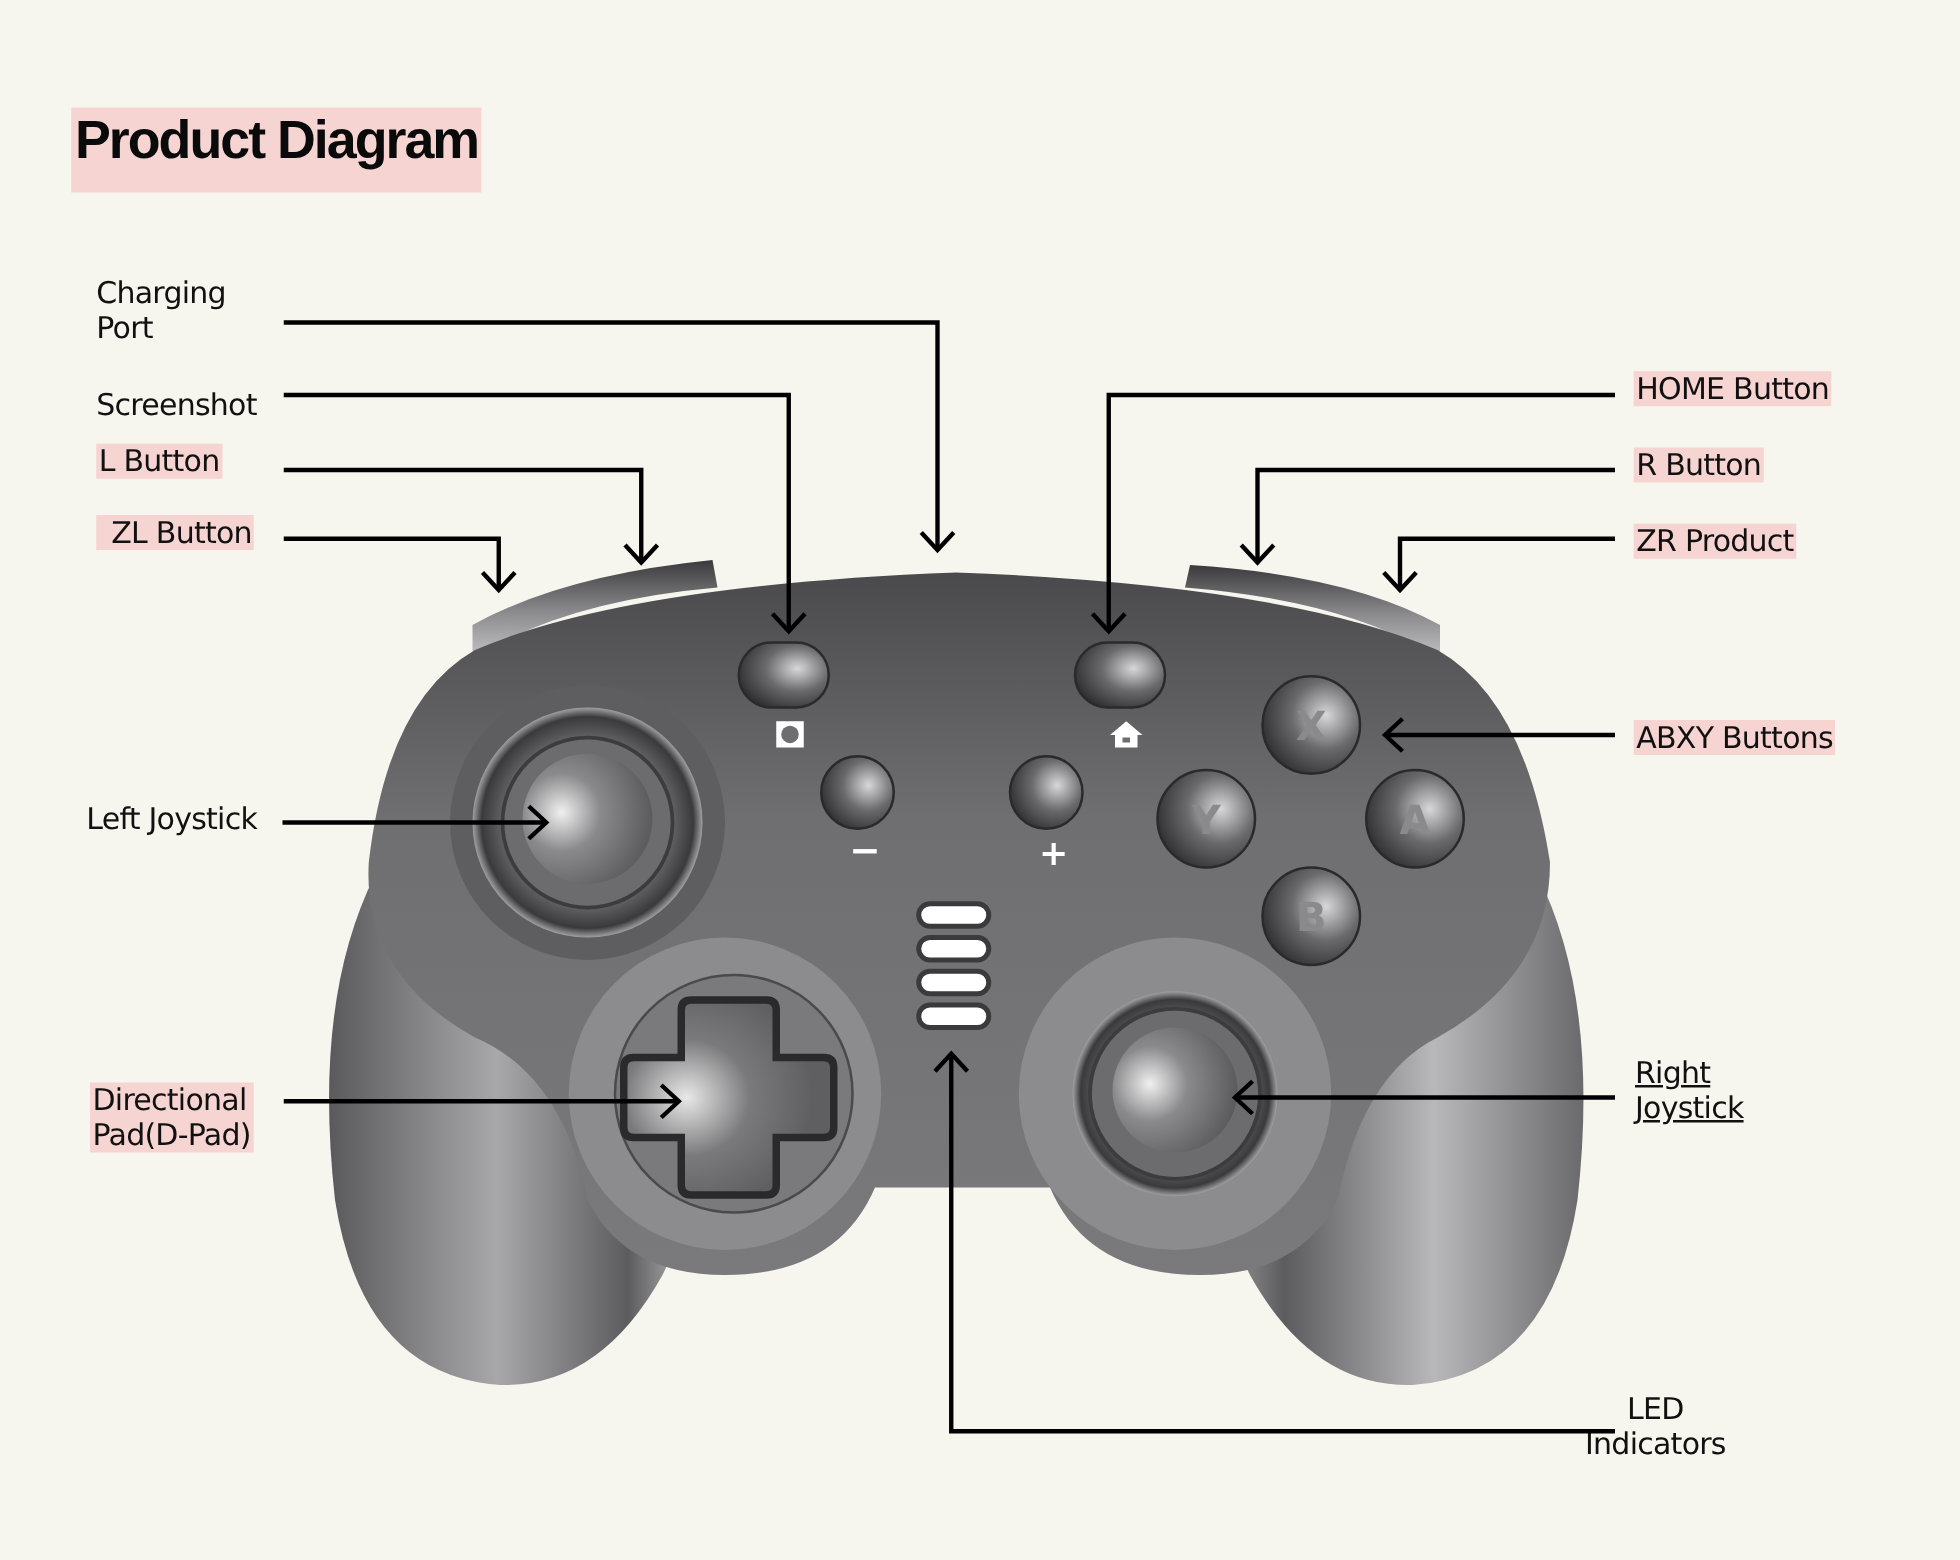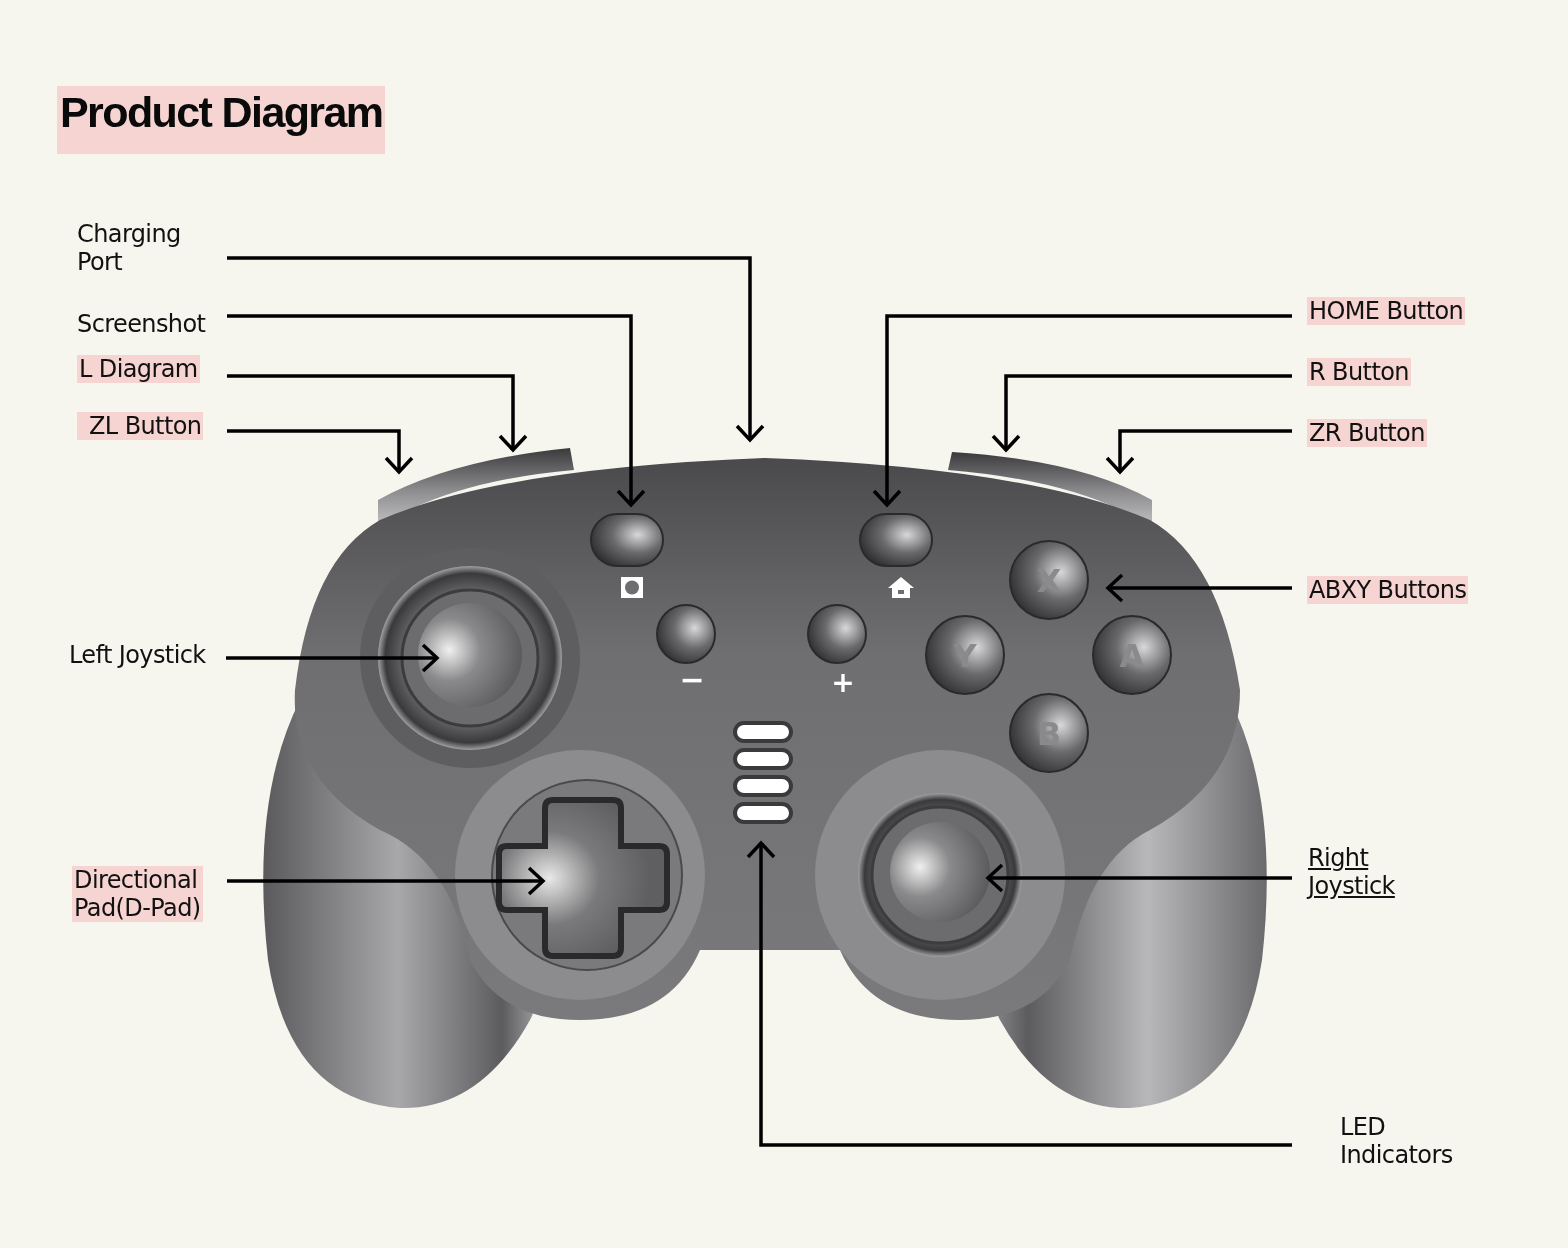--- a/index.html
+++ b/index.html
@@ -28,33 +28,33 @@
   svg.diagram { position: absolute; left: 0; top: 0; }
 </style>
 </head>
 <body>
 
 <div class="title">Product Diagram</div>
 
 <div class="label" style="left:77px;top:220px;">Charging
 Port</div>
 <div class="label" style="left:77px;top:294px;margin-top:16px;">Screenshot</div>
-<div class="label hl" style="left:77px;top:355px;">L Diagram</div>
+<div class="label hl" style="left:77px;top:355px;">L Button</div>
 <div class="label hl" style="left:77px;top:412px;padding-left:12px;">ZL Button</div>
 <div class="label" style="left:69px;top:641px;">Left Joystick</div>
 <div class="label hl" style="left:72px;top:866px;">Directional
 Pad(D-Pad)</div>
 
 <div class="label hl" style="left:1307px;top:297px;">HOME Button</div>
 <div class="label hl" style="left:1307px;top:358px;">R Button</div>
-<div class="label hl" style="left:1307px;top:419px;">ZR Button</div>
+<div class="label hl" style="left:1307px;top:419px;">ZR Product</div>
 <div class="label hl" style="left:1307px;top:576px;">ABXY Buttons</div>
 <div class="label" style="left:1308px;top:844px;text-decoration:underline;">Right
 Joystick</div>
-<div class="label" style="left:1340px;top:1113px;">LED
+<div class="label" style="left:1268px;top:1113px;text-align:center;">LED
 Indicators</div>
 
 <svg class="diagram" width="1568" height="1248" viewBox="0 0 1568 1248">
   <defs>
     <linearGradient id="bodyGrad" x1="0" y1="0" x2="0" y2="1">
       <stop offset="0" stop-color="#4a4a4c"></stop>
       <stop offset="0.35" stop-color="#6f6f71"></stop>
       <stop offset="1" stop-color="#7a7a7c"></stop>
     </linearGradient>
     <linearGradient id="gripGradL" x1="0" y1="0" x2="1" y2="0">

